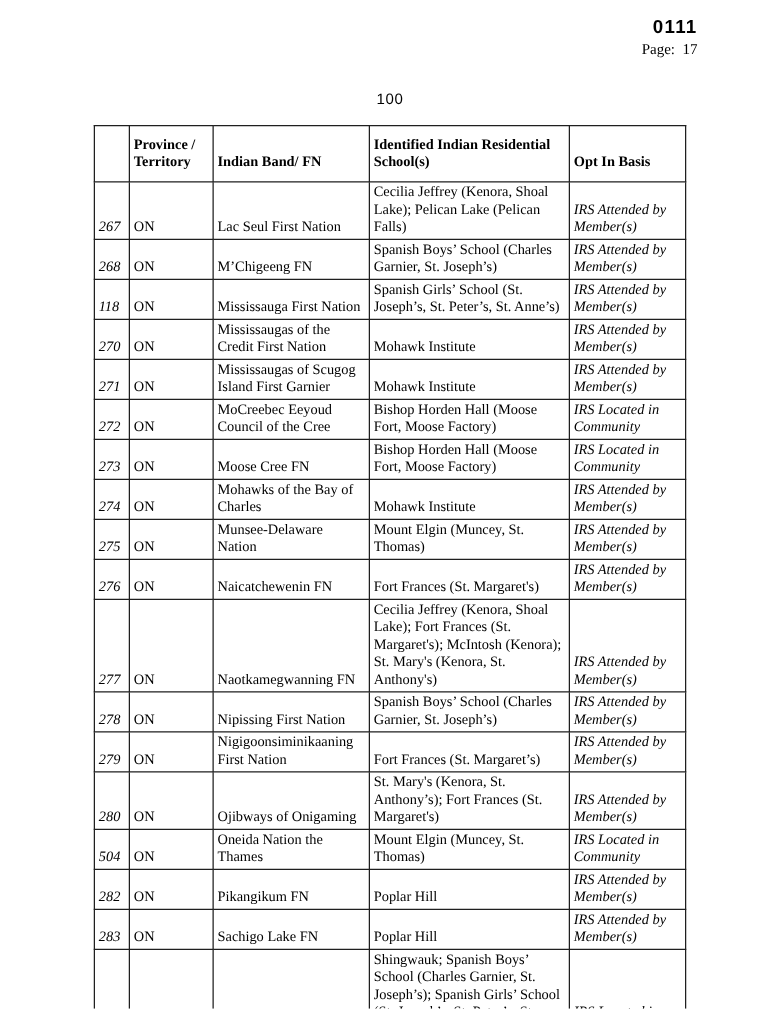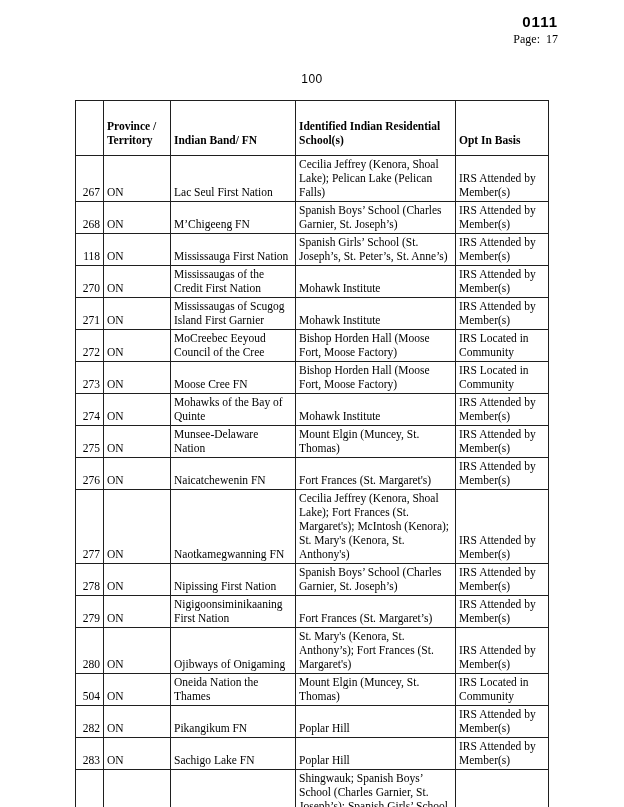--- a/index.html
+++ b/index.html
@@ -24,27 +24,27 @@
     font-size:11.5px;line-height:14px;
   }
   table.doc th,table.doc td{
     border:1px solid #1f1f1f;
     padding:1px 3px 2px 3px;
     vertical-align:bottom;
     word-wrap:break-word;
   }
   table.doc th{
     font-weight:bold;text-align:left;
-    padding-top:18px;padding-bottom:8px;
+    padding-top:8px;padding-bottom:8px;
     white-space:pre-line;
     vertical-align:bottom;
   }
-  td.c-num{text-align:right;}
+  td.c-num{text-align:left;font-style:italic;}
   td.c-prov{text-align:left;}
-  td.c-opt{vertical-align:top;}
+  td.c-opt{vertical-align:top;font-style:italic;}
 </style>
 </head>
 <body>
 
 <div class="page">
 
   <div class="center-num">100</div>
 
   <div class="stamp">
     <div class="stamp-num">0111</div>
@@ -123,21 +123,21 @@
       <td class="c-num">273</td>
       <td class="c-prov">ON</td>
       <td class="c-band">Moose Cree FN</td>
       <td class="c-school">Bishop Horden Hall (Moose Fort, Moose Factory)</td>
       <td class="c-opt">IRS Located in Community</td>
     </tr>
 
     <tr>
       <td class="c-num">274</td>
       <td class="c-prov">ON</td>
-      <td class="c-band">Mohawks of the Bay of Quinte</td>
+      <td class="c-band">Mohawks of the Bay of Charles</td>
       <td class="c-school">Mohawk Institute</td>
       <td class="c-opt">IRS Attended by Member(s)</td>
     </tr>
 
     <tr>
       <td class="c-num">275</td>
       <td class="c-prov">ON</td>
       <td class="c-band">Munsee-Delaware Nation</td>
       <td class="c-school">Mount Elgin (Muncey, St. Thomas)</td>
       <td class="c-opt">IRS Attended by Member(s)</td>

